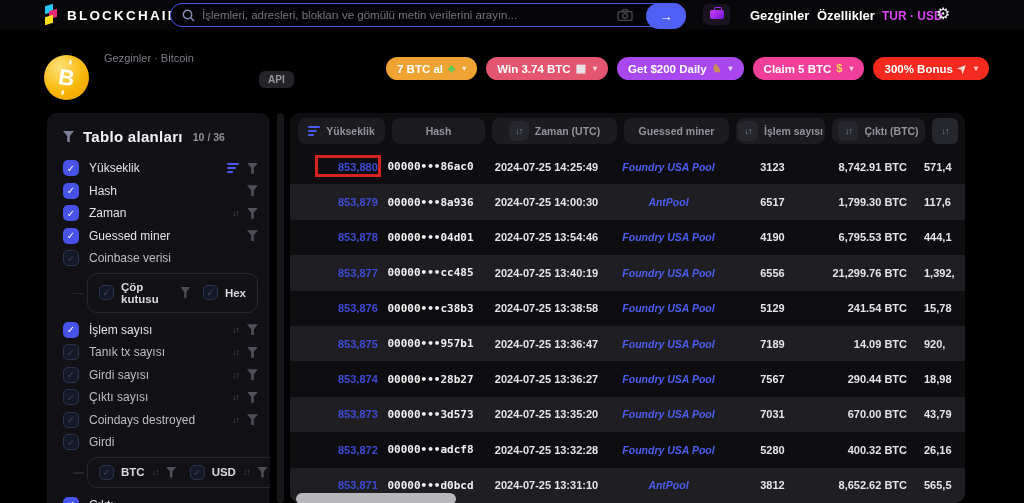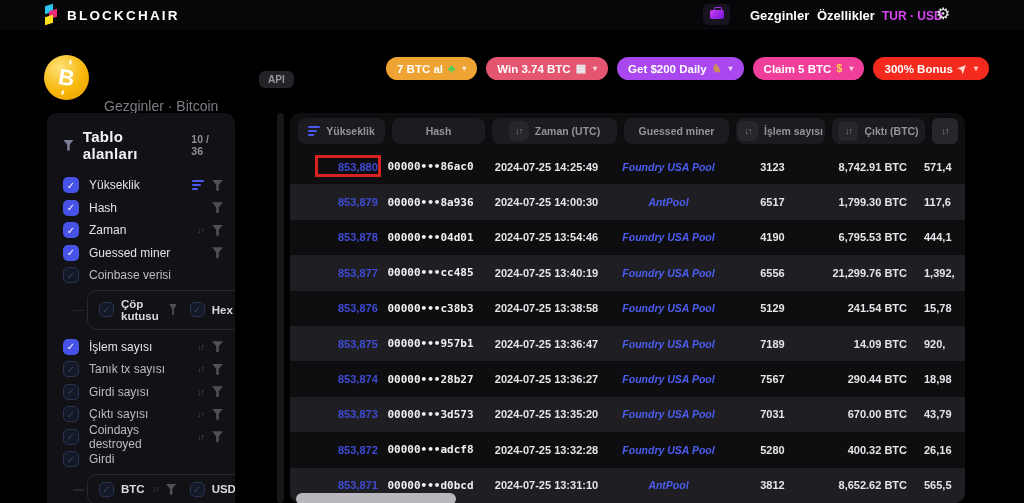--- a/index.html
+++ b/index.html
@@ -39,21 +39,21 @@
   .currency { position:absolute; left:882px; top:9px; color:#d946ef; font-size:12px; font-weight:bold; cursor:pointer; }
   .gear { position:absolute; left:936px; top:4px; color:#e8e8ea; font-size:16px; cursor:pointer; }
 
   
   .btc-logo { position:absolute; left:44px; top:55px; width:45px; height:45px; border-radius:50%;
               background:radial-gradient(circle at 35% 28%, #ffe27a, #f8b70b 55%, #ed9c00); }
   .btc-b { position:absolute; inset:0; display:flex; align-items:center; justify-content:center;
            color:#fff; font-weight:bold; font-size:22px; transform:rotate(9deg); }
   .btc-b::before { content:""; position:absolute; top:5px; left:23px; width:2px; height:4px; background:#fff; }
   .btc-b::after  { content:""; position:absolute; bottom:5px; left:20px; width:2px; height:4px; background:#fff; }
-  .breadcrumb { position:absolute; left:104px; top:52px; font-size:14px; color:#7c7c85;margin-top:46px; }
+  .breadcrumb { position:absolute; left:104px; top:52px; font-size:11px; color:#7c7c85; }
   .page-title { position:absolute; left:104px; top:65px; font-size:19px; font-weight:bold; color:#fff; }
   .api-badge { position:absolute; left:259px; top:71px; background:#232328; color:#97979e;
                font-size:10px; font-weight:bold; padding:3px 9px; border-radius:6px; cursor:pointer; }
 
   .promos { position:absolute; left:386px; top:57px; display:flex; gap:9px; }
   .promo { height:23px; border-radius:12px; padding:0 11px; display:flex; align-items:center; gap:5px;
            color:#fff; font-size:11.5px; font-weight:bold; cursor:pointer; white-space:nowrap; }
   .promo .caret { font-size:8px; opacity:.75; margin-left:2px; }
   .pic { font-size:11px; line-height:1; }
   .ic-clover::after { content:"♣"; color:#49d45e; }
@@ -62,21 +62,21 @@
   .ic-money-bag::after { content:"$"; color:#ffd34d; font-weight:bold; }
   .ic-rocket { transform:rotate(-45deg); }
   .ic-rocket::after { content:"➤"; color:#ffd9d2; }
 
   .sponsored { position:absolute; left:465px; top:91px; width:500px; text-align:right;
                font-size:10.5px; color:#67676e; }
   .sponsored .sep { margin:0 5px; }
   .sponsored .slink { cursor:pointer; }
 
   
-  .sidebar { position:absolute; left:47px; top:113px; width:188px; height:390px; background:#121216;
+  .sidebar { position:absolute; left:47px; top:113px; width:223px; height:390px; background:#121216;
              border-radius:10px 10px 0 0; padding:15px 12px 0 16px; overflow:hidden; }
   .sb-head { display:flex; align-items:center; margin-bottom:12px; }
   .sb-title { color:#f3f3f5; font-size:15px; font-weight:bold; margin-left:9px; letter-spacing:.3px; }
   .sb-count { color:#8f8f97; font-size:10.5px; font-weight:bold; margin-left:10px; }
   .sb-item { display:flex; align-items:center; gap:10px; height:22.5px; }
   .sb-item .lbl { font-size:12px; color:#e2e2e6; }
   .sb-item.dim .lbl { color:#bcbcc3; }
   .sb-right { margin-left:auto; display:flex; align-items:center; gap:8px; }
   .cb { width:16px; height:16px; border-radius:5px; display:flex; align-items:center; justify-content:center;
         font-size:10px; cursor:pointer; flex:0 0 auto; }
@@ -134,20 +134,35 @@
 
   <div class="topbar">
     <div class="brand">
       <span class="brand-mark">
           <i class="bm1"></i>
           <i class="bm2"></i>
           <i class="bm3"></i>
         </span>
       <span class="brand-text">BLOCKCHAIR</span>
     </div>
+    <div class="search">
+      <svg width="13" height="13" viewBox="0 0 13 13" style="margin-left:11px">
+          <circle cx="5.5" cy="5.5" r="4.2" fill="none" stroke="#8a8fb8" stroke-width="1.4"></circle>
+          <line x1="8.8" y1="8.8" x2="12" y2="12" stroke="#8a8fb8" stroke-width="1.4"></line>
+        </svg>
+      <input type="text" placeholder="İşlemleri, adresleri, blokları ve gömülü metin verilerini arayın..." style="">
+      <svg class="cam" width="16" height="12" viewBox="0 0 16 12">
+          <rect x="1" y="2.5" width="14" height="9" rx="2" fill="none" stroke="#47474f" stroke-width="1.3"></rect>
+          <rect x="5.5" y="0.5" width="5" height="2.5" rx="1" fill="none" stroke="#47474f" stroke-width="1.2"></rect>
+          <circle cx="8" cy="7" r="2.4" fill="none" stroke="#47474f" stroke-width="1.3"></circle>
+        </svg>
+      <span class="submit">
+          <span>→</span>
+        </span>
+    </div>
     <div class="wallet">
         <span class="bf"></span>
       </div>
     <span class="navlink nl1">Gezginler</span>
     <span class="navlink nl2">Özellikler</span>
     <span class="currency">TUR · USD</span>
     <span class="gear">⚙</span>
   </div>
 
   <div class="btc-logo">

